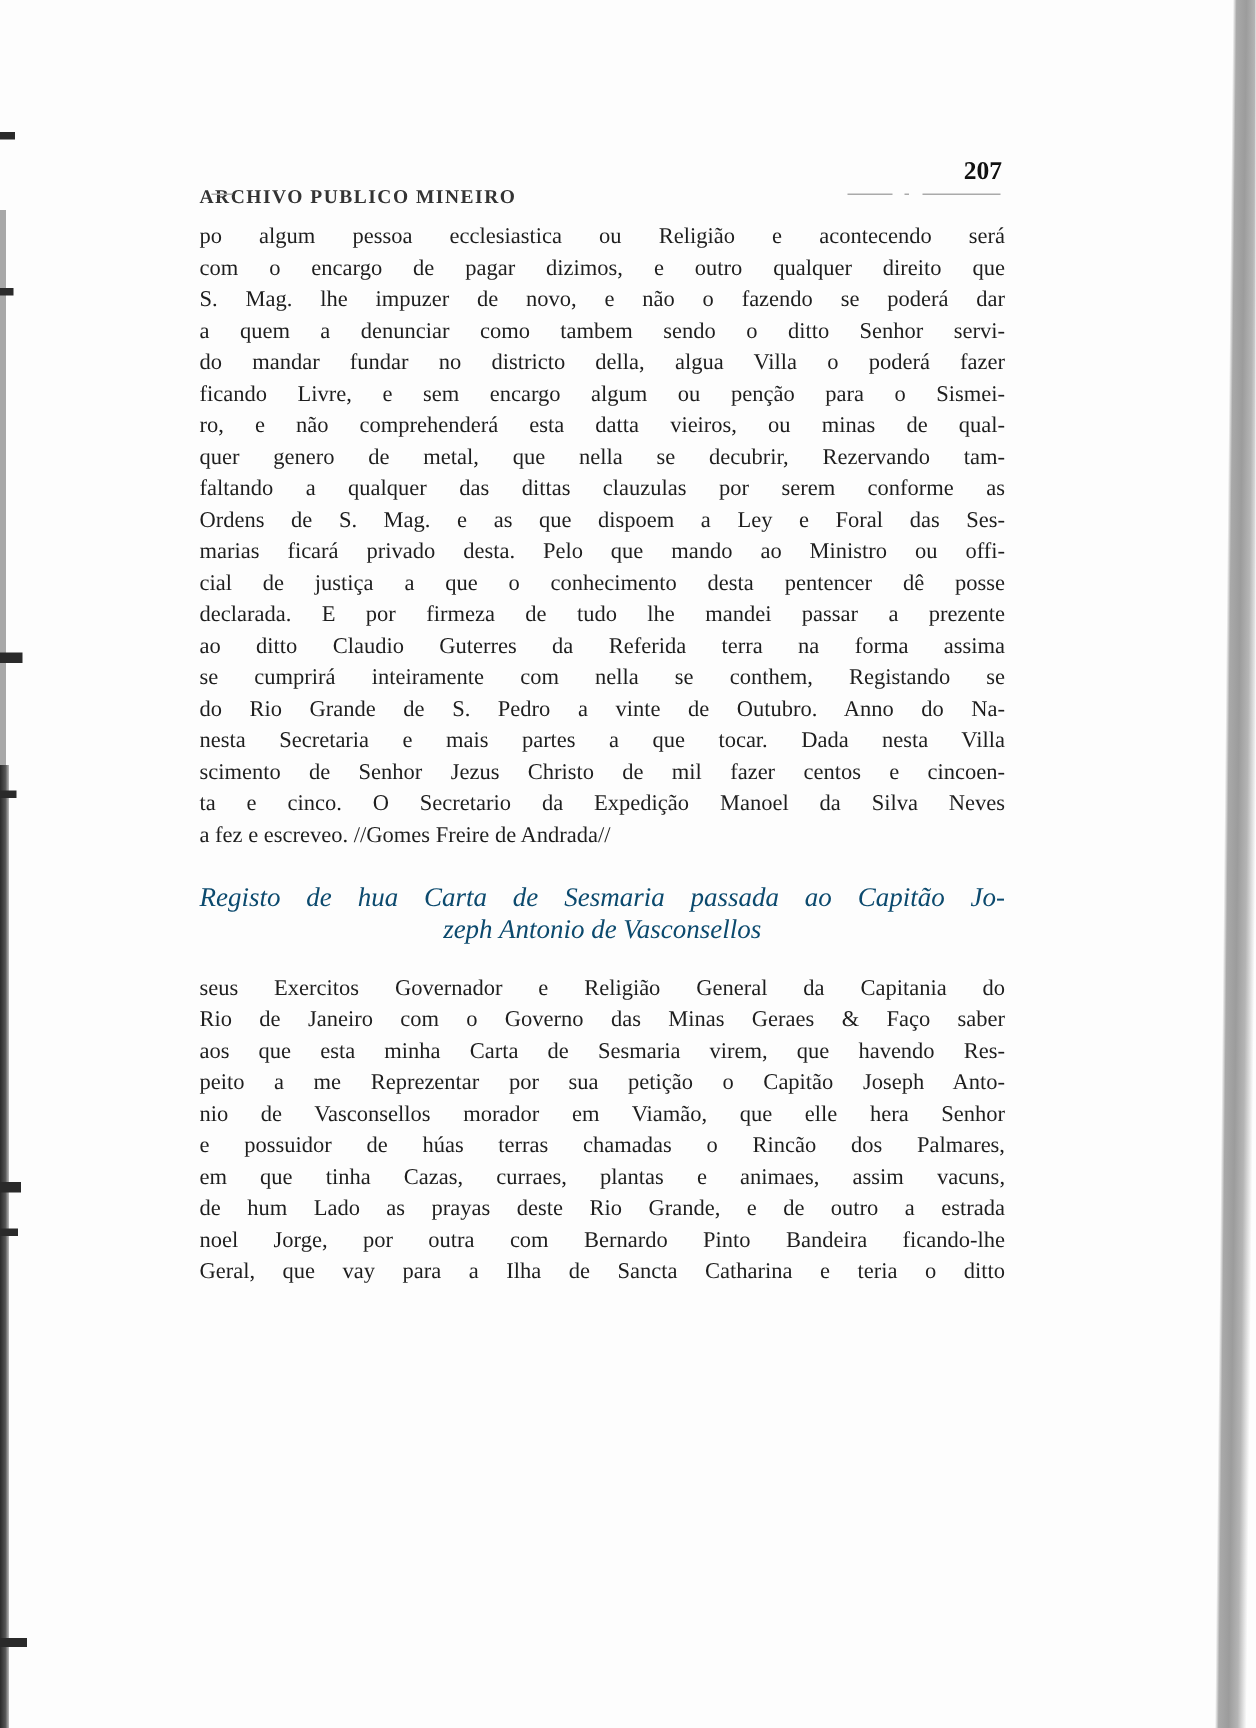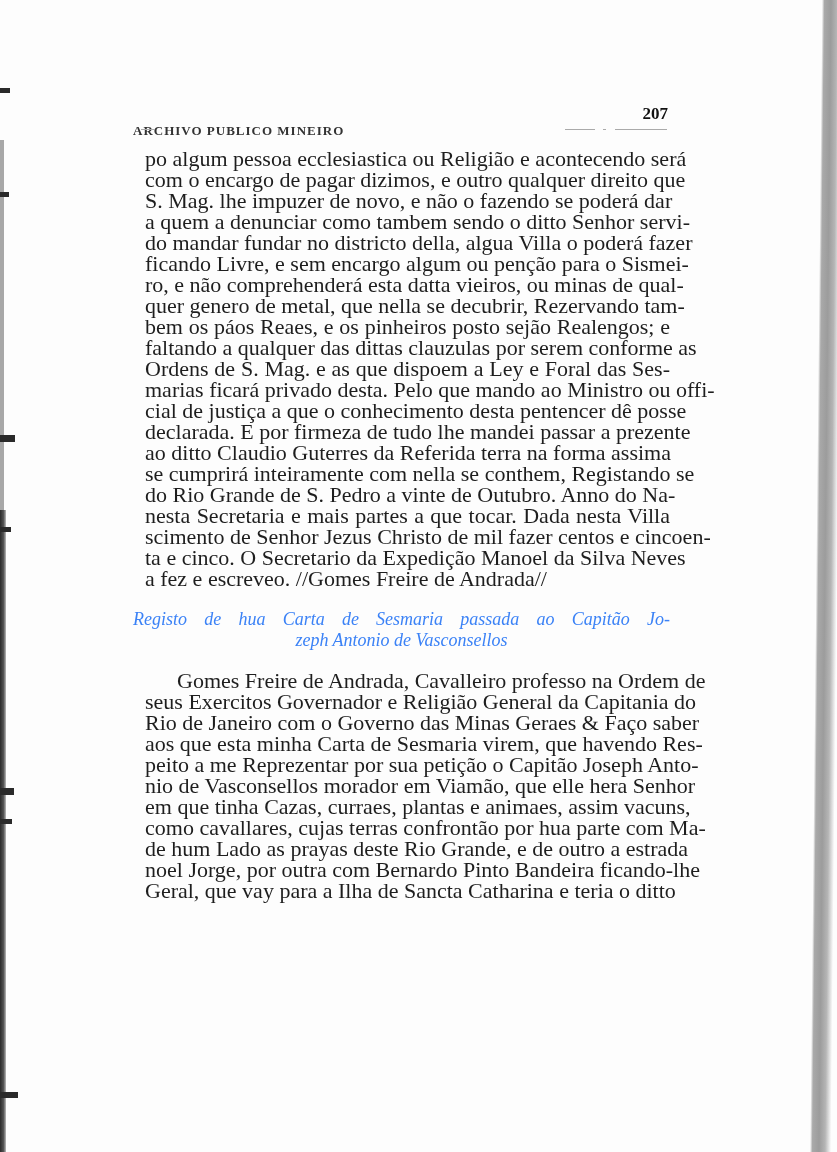--- a/index.html
+++ b/index.html
@@ -24,31 +24,30 @@
     .running-head {
       position: relative; height: 22px;
       font-size: 13px; letter-spacing: 1px; font-weight: bold; color: #333;
     }
     .running-head .title { position: absolute; left: 0; right: 0; text-align: left; top: 3px; margin-top: 16px; }
     .running-head .folio { position: absolute; right: 2px; top: 0; font-size: 17px; font-weight: bold; letter-spacing: 0; color: #111; }
     .head-rule { position: relative; height: 10px; }
     .head-rule span { position: absolute; top: 3px; height: 1px; background: #aaa; }
     .body-text {
       margin-top: 12px;
-      font-size: 22px; line-height: 21px;
+      font-size: 15px; line-height: 21px;
       text-align: justify;
-      margin-left: 12px;
     }
     .body-text .line { display: block; text-align: justify; text-align-last: justify; white-space: nowrap; }
     .body-text .line.last { text-align-last: left; }
     .body-text .line.indent { text-indent: 32px; }
     .section-heading {
       margin: 20px 0 19px 0;
       font-style: italic; font-size: 18px; line-height: 21px;
-      text-align: center; color: #3b82f6;
+      text-align: center; color: #0c4a6e;
     }
     .section-heading .line { display: block; }
     .section-heading .line.first { text-align: justify; text-align-last: justify; }
   </style>
 </head>
 <body>
 
 <div class="binding-left upper"></div>
 <div class="binding-left" style="top:510px;"></div>
 <div class="binding-mark" style="top:88px;width:10px;"></div>
@@ -75,47 +74,45 @@
 
   <div class="body-text">
     <span class="line">po algum pessoa ecclesiastica ou Religião e acontecendo será</span>
     <span class="line">com o encargo de pagar dizimos, e outro qualquer direito que</span>
     <span class="line">S. Mag. lhe impuzer de novo, e não o fazendo se poderá dar</span>
     <span class="line">a quem a denunciar como tambem sendo o ditto Senhor servi-</span>
     <span class="line">do mandar fundar no districto della, algua Villa o poderá fazer</span>
     <span class="line">ficando Livre, e sem encargo algum ou penção para o Sismei-</span>
     <span class="line">ro, e não comprehenderá esta datta vieiros, ou minas de qual-</span>
     <span class="line">quer genero de metal, que nella se decubrir, Rezervando tam-</span>
-    <span class="line">bem os páos Reaes, e os pinheiros posto sejão Realengos; e</span>
     <span class="line">faltando a qualquer das dittas clauzulas por serem conforme as</span>
     <span class="line">Ordens de S. Mag. e as que dispoem a Ley e Foral das Ses-</span>
     <span class="line">marias ficará privado desta. Pelo que mando ao Ministro ou offi-</span>
     <span class="line">cial de justiça a que o conhecimento desta pentencer dê posse</span>
     <span class="line">declarada. E por firmeza de tudo lhe mandei passar a prezente</span>
     <span class="line">ao ditto Claudio Guterres da Referida terra na forma assima</span>
     <span class="line">se cumprirá inteiramente com nella se conthem, Registando se</span>
     <span class="line">do Rio Grande de S. Pedro a vinte de Outubro. Anno do Na-</span>
     <span class="line">nesta Secretaria e mais partes a que tocar. Dada nesta Villa</span>
     <span class="line">scimento de Senhor Jezus Christo de mil fazer centos e cincoen-</span>
     <span class="line">ta e cinco. O Secretario da Expedição Manoel da Silva Neves</span>
     <span class="line last">a fez e escreveo. //Gomes Freire de Andrada//</span>
   </div>
 
   <div class="section-heading">
     <span class="line first">Registo de hua Carta de Sesmaria passada ao Capitão Jo-</span>
     <span class="line">zeph Antonio de Vasconsellos</span>
   </div>
 
   <div class="body-text" style="margin-top:0;">
-    <span class="line indent">Gomes Freire de Andrada, Cavalleiro professo na Ordem de</span>
     <span class="line">seus Exercitos Governador e Religião General da Capitania do</span>
     <span class="line">Rio de Janeiro com o Governo das Minas Geraes &amp; Faço saber</span>
     <span class="line">aos que esta minha Carta de Sesmaria virem, que havendo Res-</span>
     <span class="line">peito a me Reprezentar por sua petição o Capitão Joseph Anto-</span>
     <span class="line">nio de Vasconsellos morador em Viamão, que elle hera Senhor</span>
+    <span class="line">e possuidor de húas terras chamadas o Rincão dos Palmares,</span>
     <span class="line">em que tinha Cazas, curraes, plantas e animaes, assim vacuns,</span>
-    <span class="line">como cavallares, cujas terras confrontão por hua parte com Ma-</span>
     <span class="line">de hum Lado as prayas deste Rio Grande, e de outro a estrada</span>
     <span class="line">noel Jorge, por outra com Bernardo Pinto Bandeira ficando-lhe</span>
     <span class="line">Geral, que vay para a Ilha de Sancta Catharina e teria o ditto</span>
   </div>
 
 </div>
 
 </body></html>

